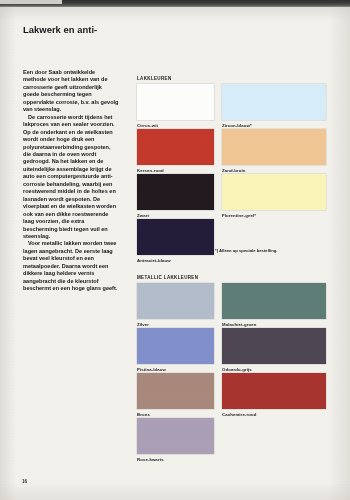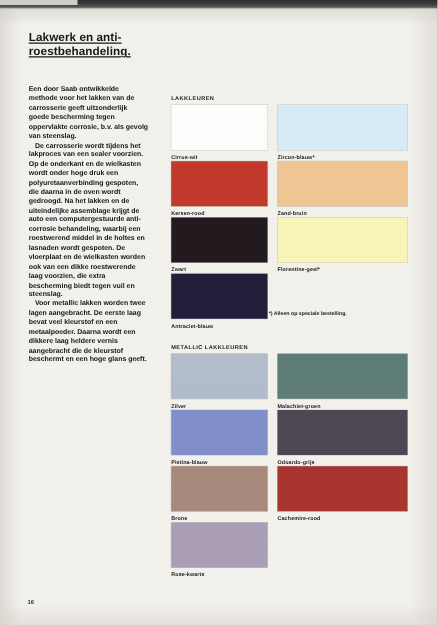--- a/index.html
+++ b/index.html
@@ -34,21 +34,20 @@
       linear-gradient(90deg,rgba(205,202,195,.55) 0px,rgba(243,241,236,0) 16px),
       linear-gradient(270deg,rgba(208,205,198,.5) 0px,rgba(243,241,236,0) 22px),
       linear-gradient(180deg,rgba(190,188,182,.35) 0px,rgba(243,241,236,0) 14px),
       linear-gradient(0deg,rgba(200,197,190,.35) 0px,rgba(243,241,236,0) 18px);
     pointer-events:none;
   }
   .title{
     position:absolute;left:23px;top:17px;width:150px;
     font-size:9.4px;line-height:11.4px;font-weight:bold;color:#17181a;
     letter-spacing:.05px;
-    text-decoration:underline;
   }
   .body-col{
     position:absolute;left:23px;top:62px;width:96px;
     font-size:5.55px;line-height:7.45px;color:#15161a;
     font-weight:bold;text-align:left;
   }
   .body-col p{margin:0;}
   .body-col p.indent{text-indent:5px;}
   .sec-head{
     position:absolute;
@@ -87,21 +86,20 @@
 <div id="page" style="background: rgb(243, 241, 236);">
 
   <div class="scan-top"></div>
   <div class="scan-top-left"></div>
 
   <div class="page-inner">
     <div class="paper-grad"></div>
 
     <div class="title">
       <div>Lakwerk en anti-</div>
-      <div>roestbehandeling.</div>
     </div>
 
     <div class="body-col">
       <p>Een door Saab ontwikkelde methode voor het lakken van de carrosserie geeft uitzonderlijk goede bescherming tegen oppervlakte corrosie, b.v. als gevolg van steenslag.</p>
       <p class="indent">De carrosserie wordt tijdens het lakproces van een sealer voorzien. Op de onderkant en de wielkasten wordt onder hoge druk een polyuretaanverbinding gespoten, die daarna in de oven wordt gedroogd. Na het lakken en de uiteindelijke assemblage krijgt de auto een computergestuurde anti-corrosie behandeling, waarbij een roestwerend middel in de holtes en lasnaden wordt gespoten. De vloerplaat en de wielkasten worden ook van een dikke roestwerende laag voorzien, die extra bescherming biedt tegen vuil en steenslag.</p>
       <p class="indent">Voor metallic lakken worden twee lagen aangebracht. De eerste laag bevat veel kleurstof en een metaalpoeder. Daarna wordt een dikkere laag heldere vernis aangebracht die de kleurstof beschermt en een hoge glans geeft.</p>
     </div>
 
     <div class="sec-head" id="lak-head">LAKKLEUREN</div>
 

